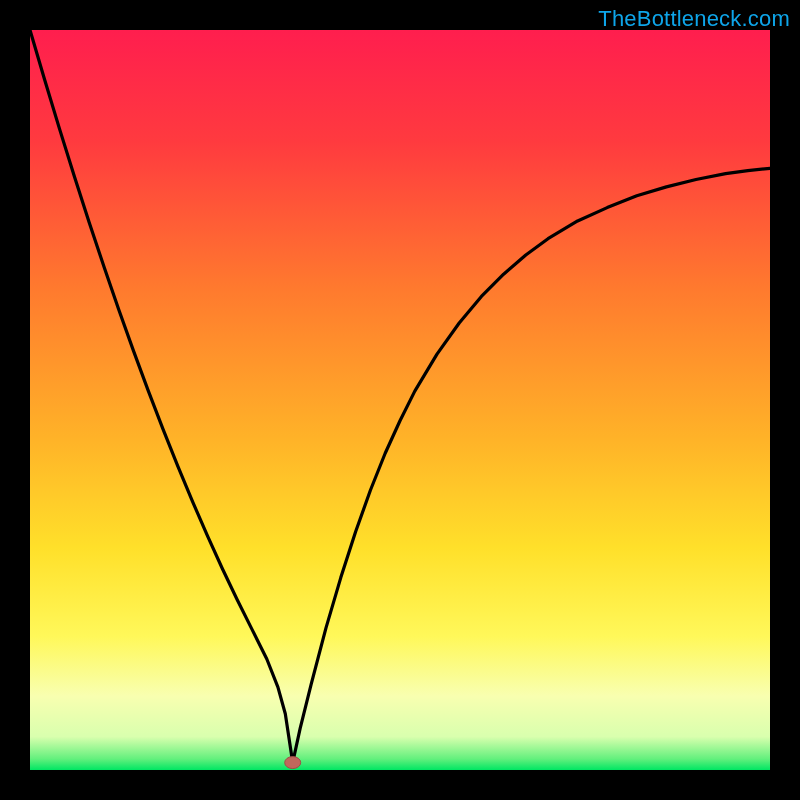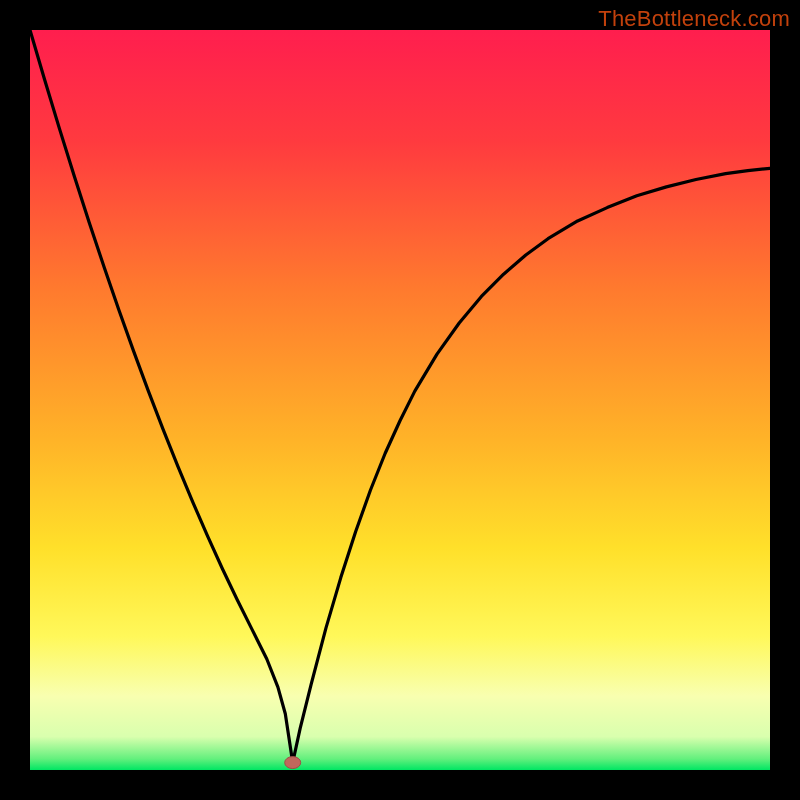--- a/index.html
+++ b/index.html
@@ -22,21 +22,21 @@
     left: 30px;
     top: 30px;
     width: 740px;
     height: 740px;
     overflow: hidden;
   }
   .watermark {
     position: absolute;
     top: 6px;
     right: 10px;
-    color: #c2410c;
+    color: #0ea5e9;
     font-size: 22px;
     font-weight: 400;
     letter-spacing: 0.2px;
     font-family: Arial, Helvetica, sans-serif;
   }
   svg { display: block; }
 </style>
 </head>
 <body>
 

